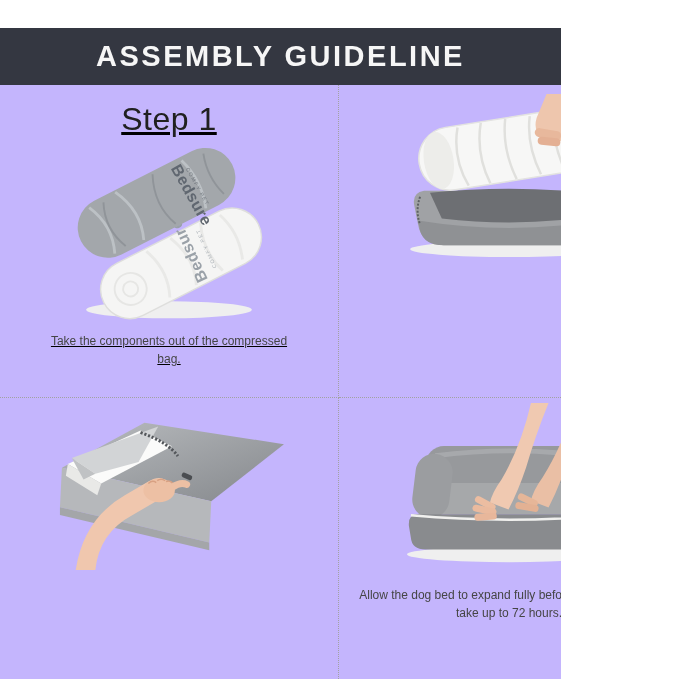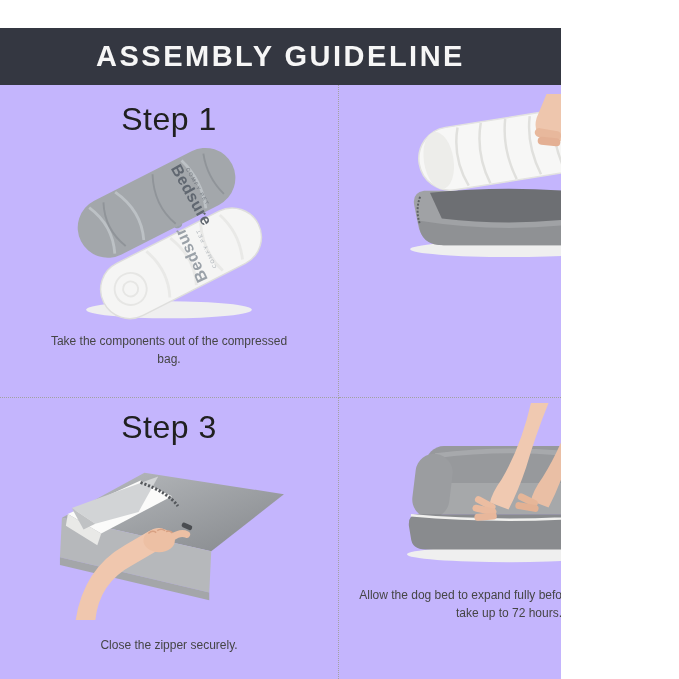--- a/index.html
+++ b/index.html
@@ -28,21 +28,21 @@
   .grid {
     display: grid;
     grid-template-columns: 339px 340px;
     grid-template-rows: 313px 309px;
   }
   .cell {
     display: flex; flex-direction: column; align-items: center;
     box-sizing: border-box;
     overflow: hidden;
   }
-  .cell.b-right  { border-right: 1px dotted #a2a2a2; }
+  .cell.b-right  { border-right: 1px dotted #a2a2a2; text-decoration: underline; }
   .cell.b-bottom { border-bottom: 1px dotted #a2a2a2; }
   .step-title {
     margin: 16px 0 2px 0;
     font-size: 32px;
     font-weight: 500;
     color: #202020;
     letter-spacing: 0.5px;
   }
   .cell.bottom .step-title { margin-top: 11px; }
   .illus {
@@ -132,21 +132,20 @@
             <path d="M240 102 L214 107 Q200 111 204 121 Q208 131 222 127 L240 122 Z" fill="#eec6ad"></path>
             <rect x="188" y="106" width="24" height="8" rx="4" fill="#e9b89d"></rect>
             <rect x="186" y="115" width="26" height="8" rx="4" fill="#e6b397"></rect>
             <rect x="190" y="123" width="22" height="7" rx="3.5" fill="#e3ae91"></rect>
           </g>
         </svg>
       </div>
     </section>
 
     <section class="cell bottom b-right">
-      <h2 class="step-title">Step 3</h2>
       <div class="illus">
         <svg viewBox="0 0 250 170" width="248" height="167">
           <defs>
             <linearGradient id="s3g" x1="0" y1="0" x2="1" y2="1">
               <stop offset="0" stop-color="#b9bcbf"></stop>
               <stop offset="1" stop-color="#85888c"></stop>
             </linearGradient>
           </defs>
 
           <g>
@@ -168,21 +167,20 @@
 
           <g>
             <path d="M50 170 Q54 132 88 114 L112 100 Q128 92 124 82 Q118 72 104 80 L80 94 Q38 118 30 170 Z" fill="#f0c7ae"></path>
             <ellipse cx="115" cy="89" rx="16" ry="12" fill="#edc0a4"></ellipse>
             <path d="M104 82 q4 -4 8 -1 M113 79 q4 -3 8 0 M122 80 q4 -2 7 2" stroke="#d8a183" stroke-width="1.5" fill="none"></path>
             <path d="M128 86 q9 -6 15 -3" stroke="#edc0a4" stroke-width="7" stroke-linecap="round" fill="none"></path>
             <rect x="138" y="72" width="11" height="5" rx="2" fill="#4a4d51" transform="rotate(24 143 74)"></rect>
           </g>
         </svg>
       </div>
-      <p class="caption cap-2">Close the zipper securely.</p>
     </section>
 
     <section class="cell bottom">
       <div class="illus">
         <svg viewBox="0 0 255 170" width="250" height="166">
           <ellipse cx="128" cy="155" rx="105" ry="8" fill="#efefef"></ellipse>
 
           <g>
             <polygon points="54,78 202,78 220,114 36,114" fill="#a6a8aa"></polygon>
             <rect x="42" y="44" width="172" height="38" rx="19" fill="#97999c"></rect>

